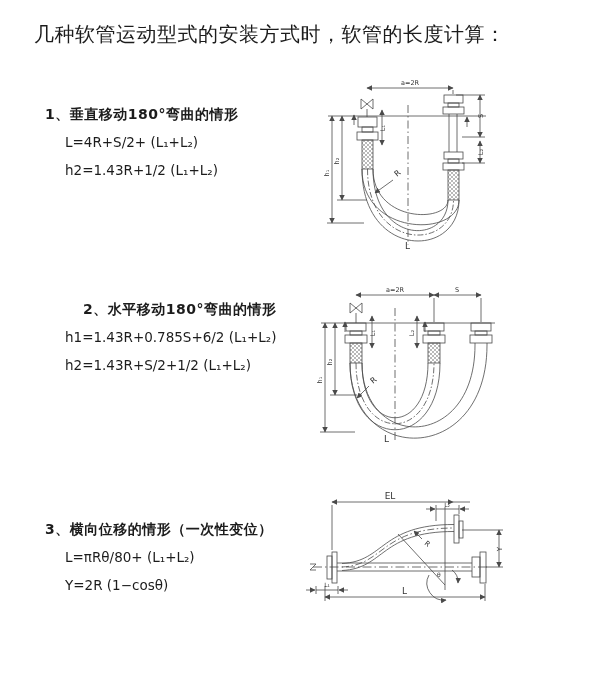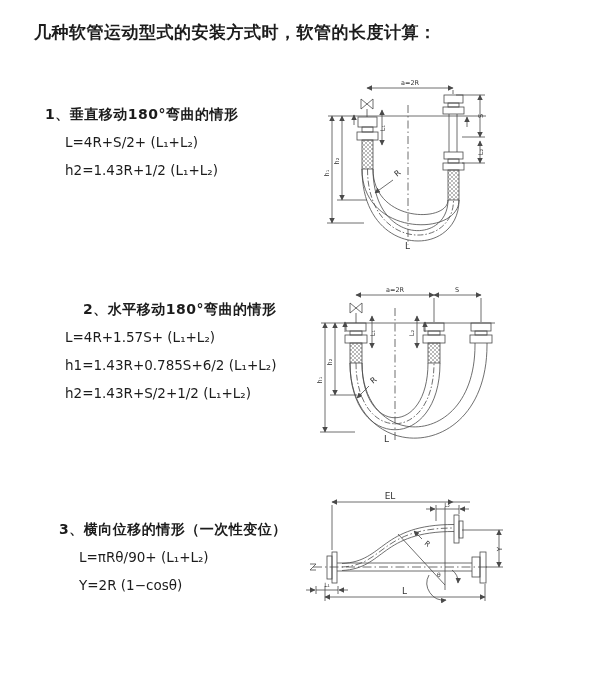--- a/index.html
+++ b/index.html
@@ -1,29 +1,29 @@
 <!DOCTYPE html>
 <html><head>
 <meta charset="utf-8">
 <style>
   html,body{margin:0;padding:0;}
   body{
     width:600px;height:675px;background:#ffffff;position:relative;overflow:hidden;
     font-family:"DejaVu Sans","Liberation Sans",sans-serif;color:#1c1c1c;
   }
   .page-title{
-    position:absolute;left:34px;top:21px;font-size:17px;font-weight:bold;
+    position:absolute;left:34px;top:21px;font-size:20px;font-weight:normal;
     letter-spacing:0.5px;white-space:nowrap;
   }
   .sec{position:absolute;left:45px;}
   .sec h2{margin:0 0 11px 0;font-size:14px;font-weight:bold;letter-spacing:0.5px;white-space:nowrap;text-align:right;}
   .sec p.formula{margin:0 0 13px 20px;font-size:13.5px;line-height:15px;white-space:nowrap;}
   #sec1{top:106px;}
   #sec2{top:301px;}
-  #sec3{top:521px;margin-left:14px;}
+  #sec3{top:521px;}
   .diagram{position:absolute;}
   #dia1{left:310px;top:75px;}
   #dia2{left:305px;top:280px;}
   #dia3{left:300px;top:487px;}
   svg{display:block;}
   svg text{fill:#333;stroke:none;font-family:"DejaVu Sans","Liberation Sans",sans-serif;}
 </style>
 </head>
 <body>
 
@@ -110,21 +110,20 @@
     <text x="173" y="41" text-anchor="middle" transform="rotate(-90 173 41)">S</text>
     <text x="173" y="77" text-anchor="middle" transform="rotate(-90 173 77)">L₂</text>
     <text x="87" y="102" font-size="8" transform="rotate(-40 87 102)">R</text>
     <text x="95" y="174" font-size="9">L</text>
   </g>
 </svg>
 </div>
 
 <div class="sec" id="sec2">
   <h2>2、水平移动180°弯曲的情形</h2>
-  <p class="formula">L=4R+1.57S+ (L₁+L₂)</p>
   <p class="formula">h1=1.43R+0.785S+6/2 (L₁+L₂)</p>
   <p class="formula">h2=1.43R+S/2+1/2 (L₁+L₂)</p>
 </div>
 
 <div class="diagram" id="dia2">
 <svg width="285" height="170" viewBox="0 0 285 170">
   <defs>
     <marker id="d2a" viewBox="0 0 10 10" refX="9" refY="5" markerWidth="7" markerHeight="7" orient="auto-start-reverse">
       <path d="M0,0 L10,5 L0,10 z" fill="#4a4a4a"></path>
     </marker>
@@ -198,21 +197,21 @@
     <text x="70" y="53" text-anchor="middle" transform="rotate(-90 70 53)">L₁</text>
     <text x="109" y="53" text-anchor="middle" transform="rotate(-90 109 53)">L₂</text>
     <text x="68" y="104" font-size="8" transform="rotate(-40 68 104)">R</text>
     <text x="79" y="162" font-size="9">L</text>
   </g>
 </svg>
 </div>
 
 <div class="sec" id="sec3">
   <h2>3、横向位移的情形（一次性变位）</h2>
-  <p class="formula">L=πRθ/90+ (L₁+L₂)</p>
+  <p class="formula">L=πRθ/80+ (L₁+L₂)</p>
   <p class="formula">Y=2R (1−cosθ)</p>
 </div>
 
 <div class="diagram" id="dia3">
 <svg width="290" height="140" viewBox="0 0 290 140">
   <defs>
     <marker id="d3a" viewBox="0 0 10 10" refX="9" refY="5" markerWidth="7" markerHeight="7" orient="auto-start-reverse">
       <path d="M0,0 L10,5 L0,10 z" fill="#4a4a4a"></path>
     </marker>
   </defs>

